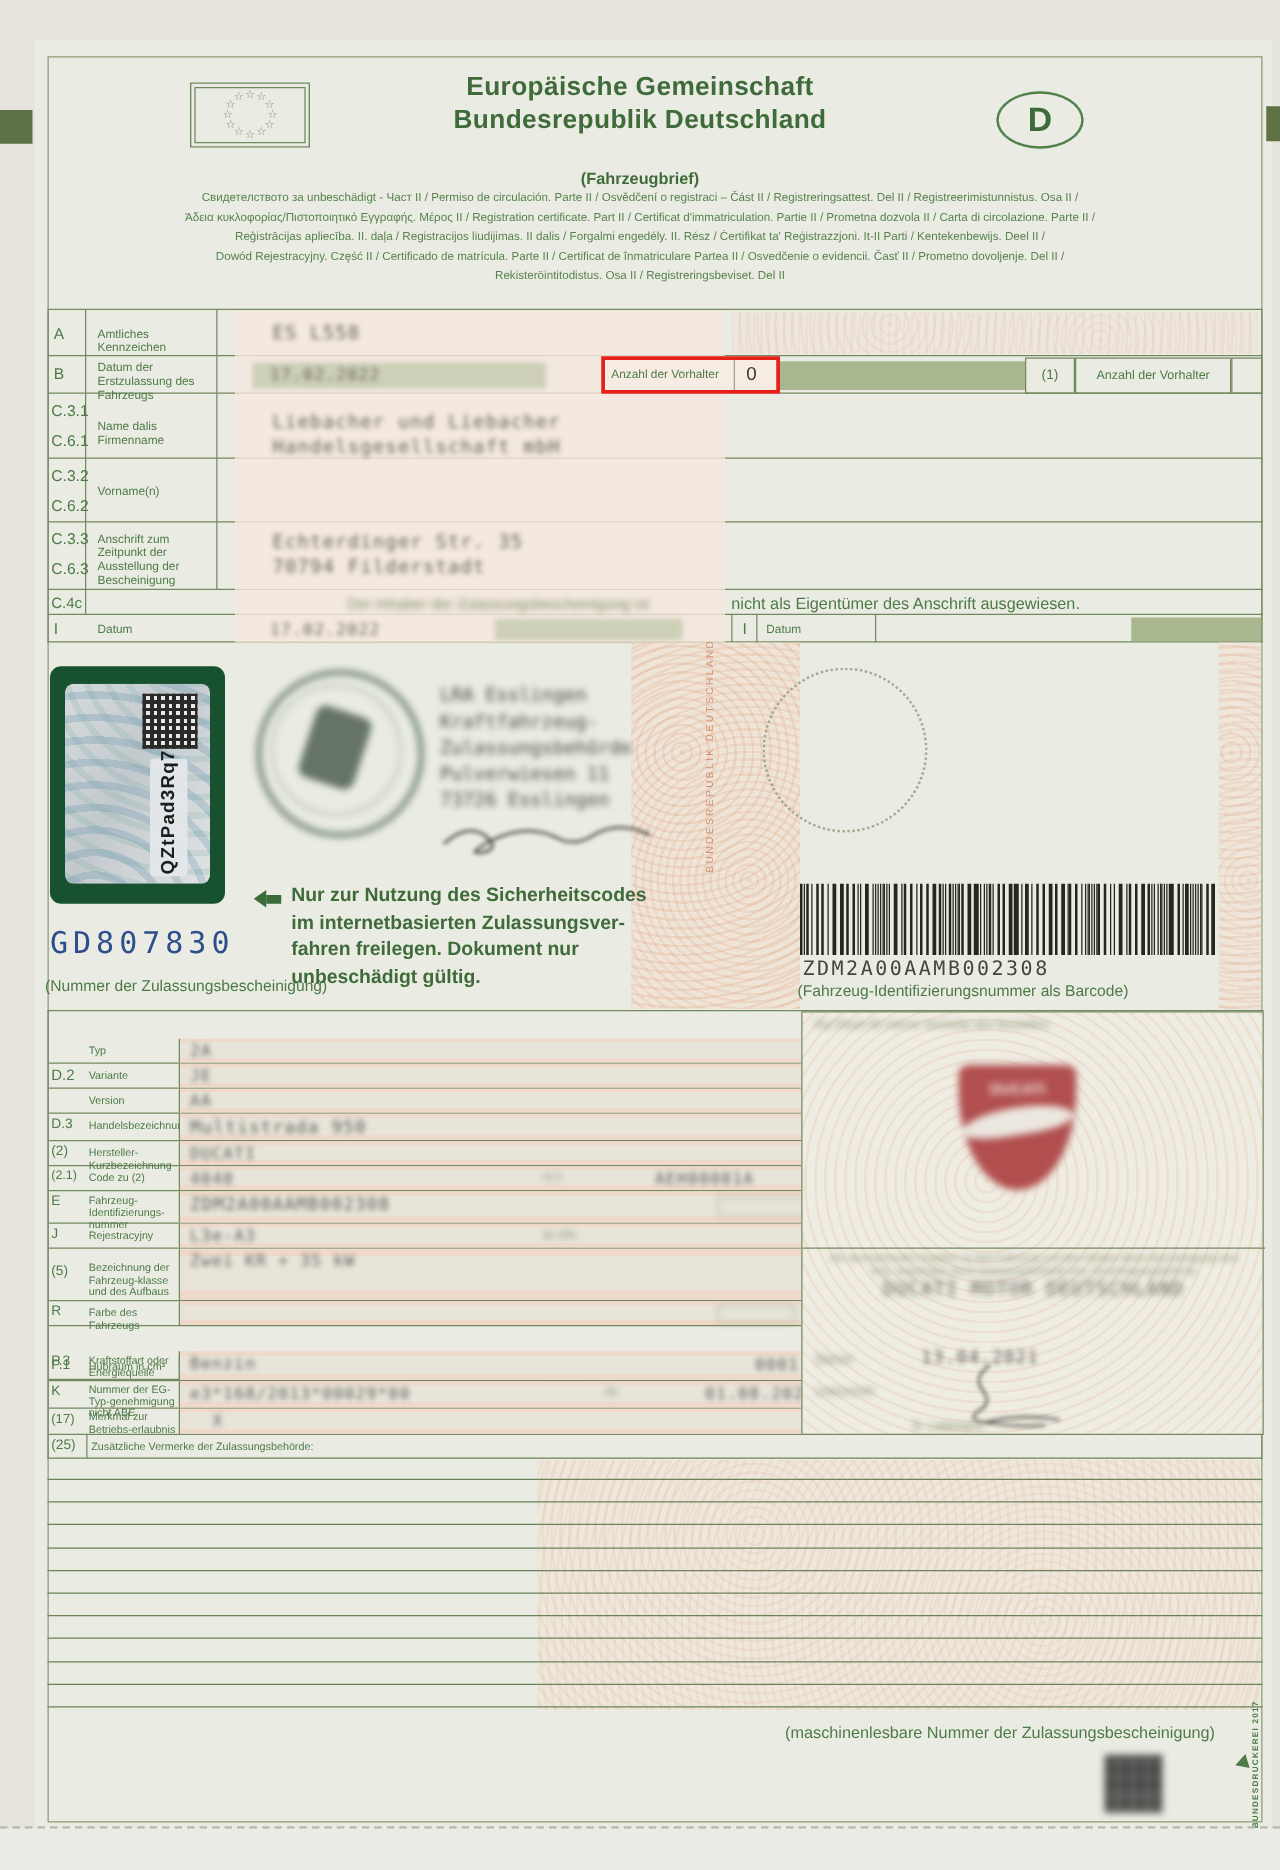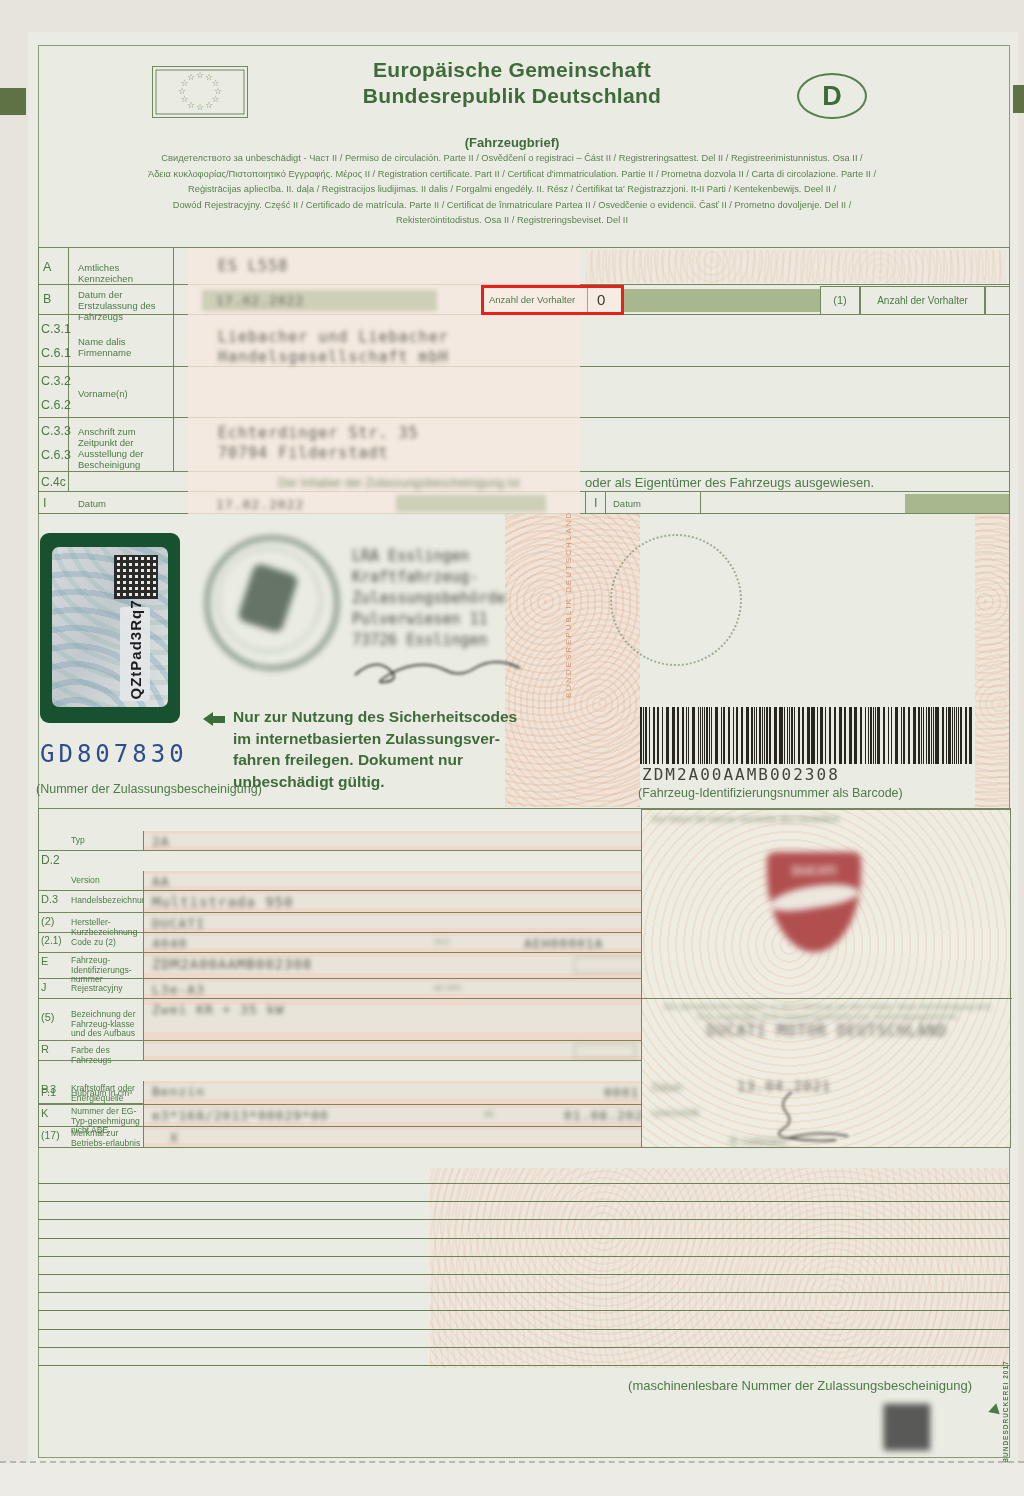--- a/index.html
+++ b/index.html
@@ -130,21 +130,21 @@
 
     <div class="abs bar" style="left:550px;top:41px;width:232px;height:23px;"></div>
     <div class="abs cellb" style="left:782px;top:38px;width:40px;height:29px;">
       <div class="gt" style="font-size:11px;text-align:center;margin-top:7px;">(1)</div>
     </div>
     <div class="abs cellb" style="left:822px;top:38px;width:125px;height:29px;">
       <div class="gt" style="font-size:10px;text-align:center;margin-top:8px;">Anzahl der Vorhalter</div>
     </div>
     <div class="abs cellb" style="left:947px;top:38px;width:25px;height:29px;"></div>
 
-    <div class="abs gt" style="left:547px;top:227px;font-size:13px;">oder als Eigentümer des Fahrzeugs ausgewiesen.</div>
+    <div class="abs gt" style="left:547px;top:227px;font-size:13px;">nicht als Eigentümer des Anschrift ausgewiesen.</div>
 
     <div class="abs" style="left:547px;top:244px;width:1px;height:22px;background:#74885f;"></div>
     <div class="abs code" style="left:556px;top:248px;">I</div>
     <div class="abs" style="left:567px;top:244px;width:1px;height:22px;background:#74885f;"></div>
     <div class="abs lbl" style="left:575px;top:250px;width:92px;">Datum</div>
     <div class="abs" style="left:662px;top:244px;width:1px;height:22px;background:#74885f;"></div>
     <div class="abs bar" style="left:867px;top:246px;width:104px;height:19px;"></div>
 
     <div class="abs" style="left:150px;top:0;width:392px;height:266px;background:rgba(246,233,223,.8);">
       <span class="abs bv" style="left:30px;top:9px;font-size:15px;">ES  L558</span>
@@ -322,20 +322,26 @@
   <div class="abs gt" style="left:638px;top:786px;font-size:12.5px;">(Fahrzeug-Identifizierungsnummer als Barcode)</div>
 
   <div class="abs" style="left:38px;top:808px;width:972px;height:339px;border-top:1px solid #74885f;border-left:1px solid #74885f;">
 
     <div class="lt-row" style="top:22px;height:20px;">
       <div class="lt-label" style="top:5px;">Typ</div>
       <div class="lt-val">
           <span class="bv" style="left:8px;">2A</span>
         </div>
     </div>
+    <div class="lt-row" style="top:42px;height:20px;">
+      <div class="lt-label" style="top:5px;">Variante</div>
+      <div class="lt-val">
+          <span class="bv" style="left:8px;">JE</span>
+        </div>
+    </div>
     <div class="lt-row" style="top:62px;height:20px;">
       <div class="lt-label" style="top:5px;">Version</div>
       <div class="lt-val">
           <span class="bv" style="left:8px;">AA</span>
         </div>
     </div>
     <div class="abs code" style="left:2px;top:44px;font-size:12px;">D.2</div>
 
     <div class="lt-row" style="top:82px;height:22px;">
       <div class="lt-code">D.3</div>
@@ -440,20 +446,25 @@
       <div class="bvg" style="position:absolute;left:10px;top:272px;font-size:10px;">Datum:</div>
       <div class="bv" style="position:absolute;left:95px;top:268px;font-size:14px;">13.04.2021</div>
       <div class="bvg" style="position:absolute;left:10px;top:298px;font-size:9px;">Unterschrift:</div>
       <svg class="abs sig" style="left:110px;top:278px;" width="130" height="58" viewBox="0 0 130 58">
         <path d="M40 4 q-14 10 -6 20 q8 10 -2 16 q-12 8 4 10 q24 4 48 2 M36 50 q30 -8 60 -2" fill="none" stroke="#55554d" stroke-width="1.8"></path>
       </svg>
       <div class="bvg" style="position:absolute;left:88px;top:326px;font-size:10px;">R. Liebmann</div>
     </div>
   </div>
 
+  <div class="abs" style="left:38px;top:1147px;width:972px;height:20px;border-left:1px solid #74885f;border-right:1px solid #74885f;border-bottom:1.3px solid #6d8159;box-sizing:border-box;">
+    <span class="abs code" style="left:2px;top:3px;font-size:11px;">(25)</span>
+    <span class="abs lbl" style="left:34px;top:5px;width:400px;font-size:8.6px;">Zusätzliche Vermerke der Zulassungsbehörde:</span>
+    <div class="abs" style="left:30px;top:0;width:1px;height:20px;background:#74885f;"></div>
+  </div>
 
   <div class="abs tex-pink" style="left:430px;top:1168px;width:578px;height:200px;opacity:.5;"></div>
   <div id="ruled-area" class="abs" style="left:38px;top:1167px;width:972px;height:200px;">
       <div class="ruled" style="position: absolute; left: 0px; width: 972px; top: 16px;"></div>
       <div class="ruled" style="position: absolute; left: 0px; width: 972px; top: 34px;"></div>
       <div class="ruled" style="position: absolute; left: 0px; width: 972px; top: 52px;"></div>
       <div class="ruled" style="position: absolute; left: 0px; width: 972px; top: 71px;"></div>
       <div class="ruled" style="position: absolute; left: 0px; width: 972px; top: 89px;"></div>
       <div class="ruled" style="position: absolute; left: 0px; width: 972px; top: 107px;"></div>
       <div class="ruled" style="position: absolute; left: 0px; width: 972px; top: 125px;"></div>

